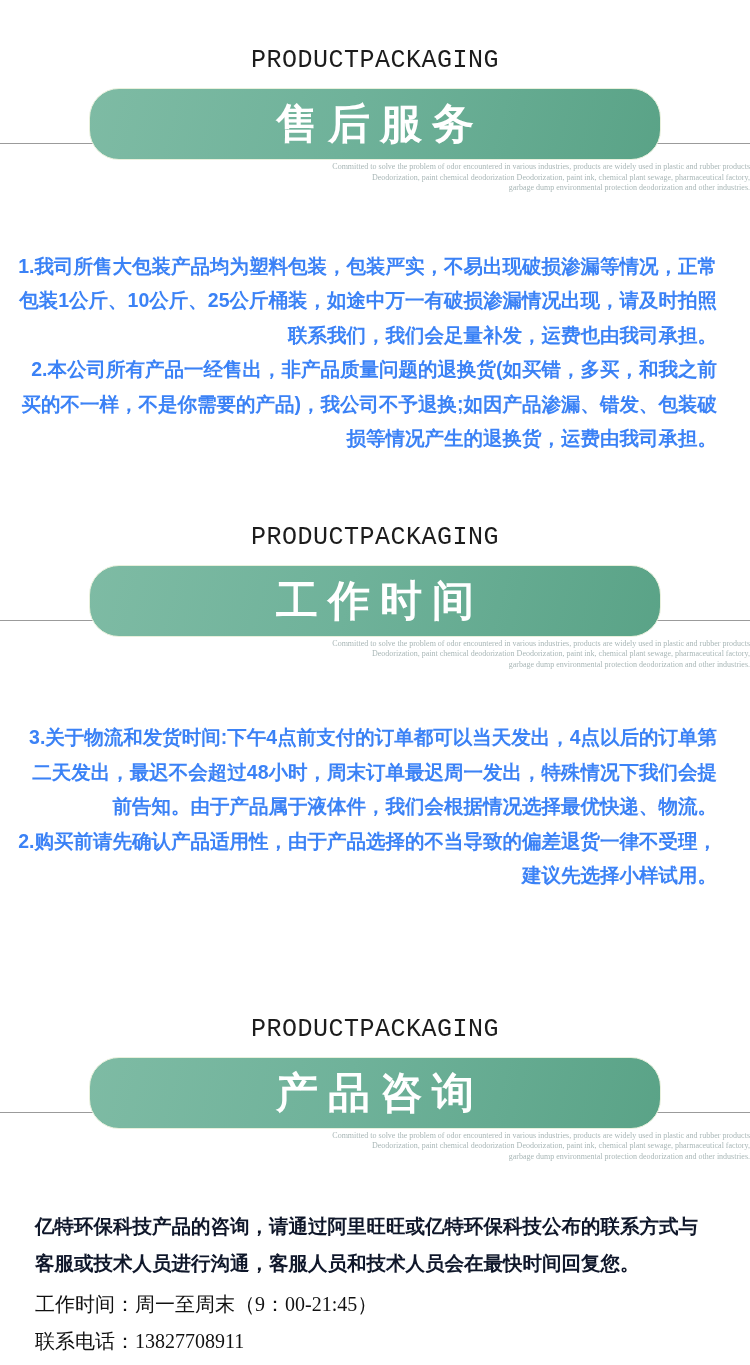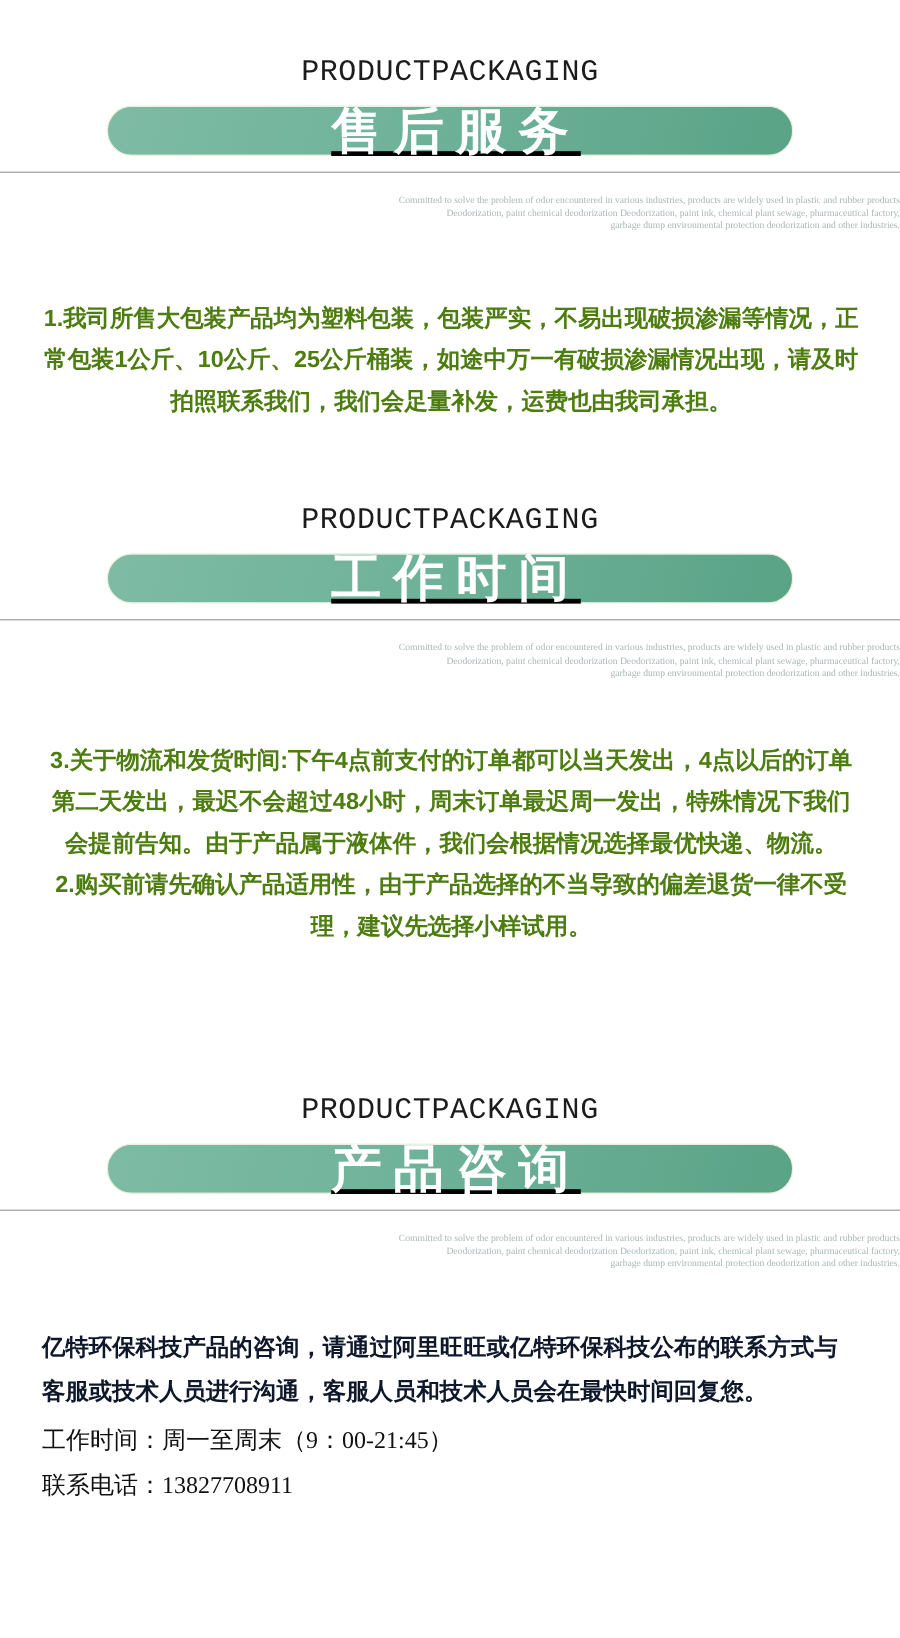--- a/index.html
+++ b/index.html
@@ -34,55 +34,54 @@
   .rule {
     position: absolute;
     left: 0; right: 0; bottom: 4px;
     height: 1px;
     background: #9b9b9b;
   }
   .pill {
     position: relative;
     margin: 0 auto;
     width: 572px;
-    height: 42px;
+    height: 72px;
     border-radius: 30px;
     background: linear-gradient(105deg, #7ebba4 0%, #6fb29a 45%, #5aa387 100%);
     border: 1px solid #e8f0dc;
     box-sizing: border-box;
     display: flex;
     align-items: center;
     justify-content: center;
-    text-decoration: underline;
   }
   .pill-title {
     color: #ffffff;
     font-size: 42px;
     font-weight: bold;
     letter-spacing: 10px;
     padding-left: 10px;
     white-space: nowrap;
     font-family: "Liberation Sans", sans-serif;
   }
   .subtext {
     margin-top: 14px;
     text-align: right;
     font-family: "Liberation Serif", serif;
     font-size: 8px;
     line-height: 10.5px;
     color: #a9b7b7;
   }
 
   .paras {
-    margin: 55px 33px 0 35px;
+    margin: 55px 33px 0 16px;
     font-size: 19.5px;
     line-height: 34.5px;
     font-weight: bold;
-    color: #4d7c0f;
-    text-align: center;
+    color: #3b82f6;
+    text-align: right;
     font-family: "Liberation Sans", sans-serif;
   }
   .s2 .paras { margin-top: 50px; }
   .paras p { margin: 0; }
 
   .consult {
     margin: 46px 33px 0 35px;
   }
   .red-note {
     color: #0f172a;
@@ -112,20 +111,21 @@
       <span class="pill-title">售后服务</span>
     </div>
   </div>
   <div class="subtext">
     <div>Committed to solve the problem of odor encountered in various industries, products are widely used in plastic and rubber products</div>
     <div>Deodorization, paint chemical deodorization Deodorization, paint ink, chemical plant sewage, pharmaceutical factory,</div>
     <div>garbage dump environmental protection deodorization and other industries.</div>
   </div>
   <div class="paras">
     <p>1.我司所售大包装产品均为塑料包装，包装严实，不易出现破损渗漏等情况，正常包装1公斤、10公斤、25公斤桶装，如途中万一有破损渗漏情况出现，请及时拍照联系我们，我们会足量补发，运费也由我司承担。</p>
+    <p>2.本公司所有产品一经售出，非产品质量问题的退换货(如买错，多买，和我之前买的不一样，不是你需要的产品)，我公司不予退换;如因产品渗漏、错发、包装破损等情况产生的退换货，运费由我司承担。</p>
   </div>
 </div>
 
 <div class="section s2">
   <div class="eyebrow">PRODUCTPACKAGING</div>
   <div class="banner-row">
     <div class="rule"></div>
     <div class="pill">
       <span class="pill-title">工作时间</span>
     </div>

